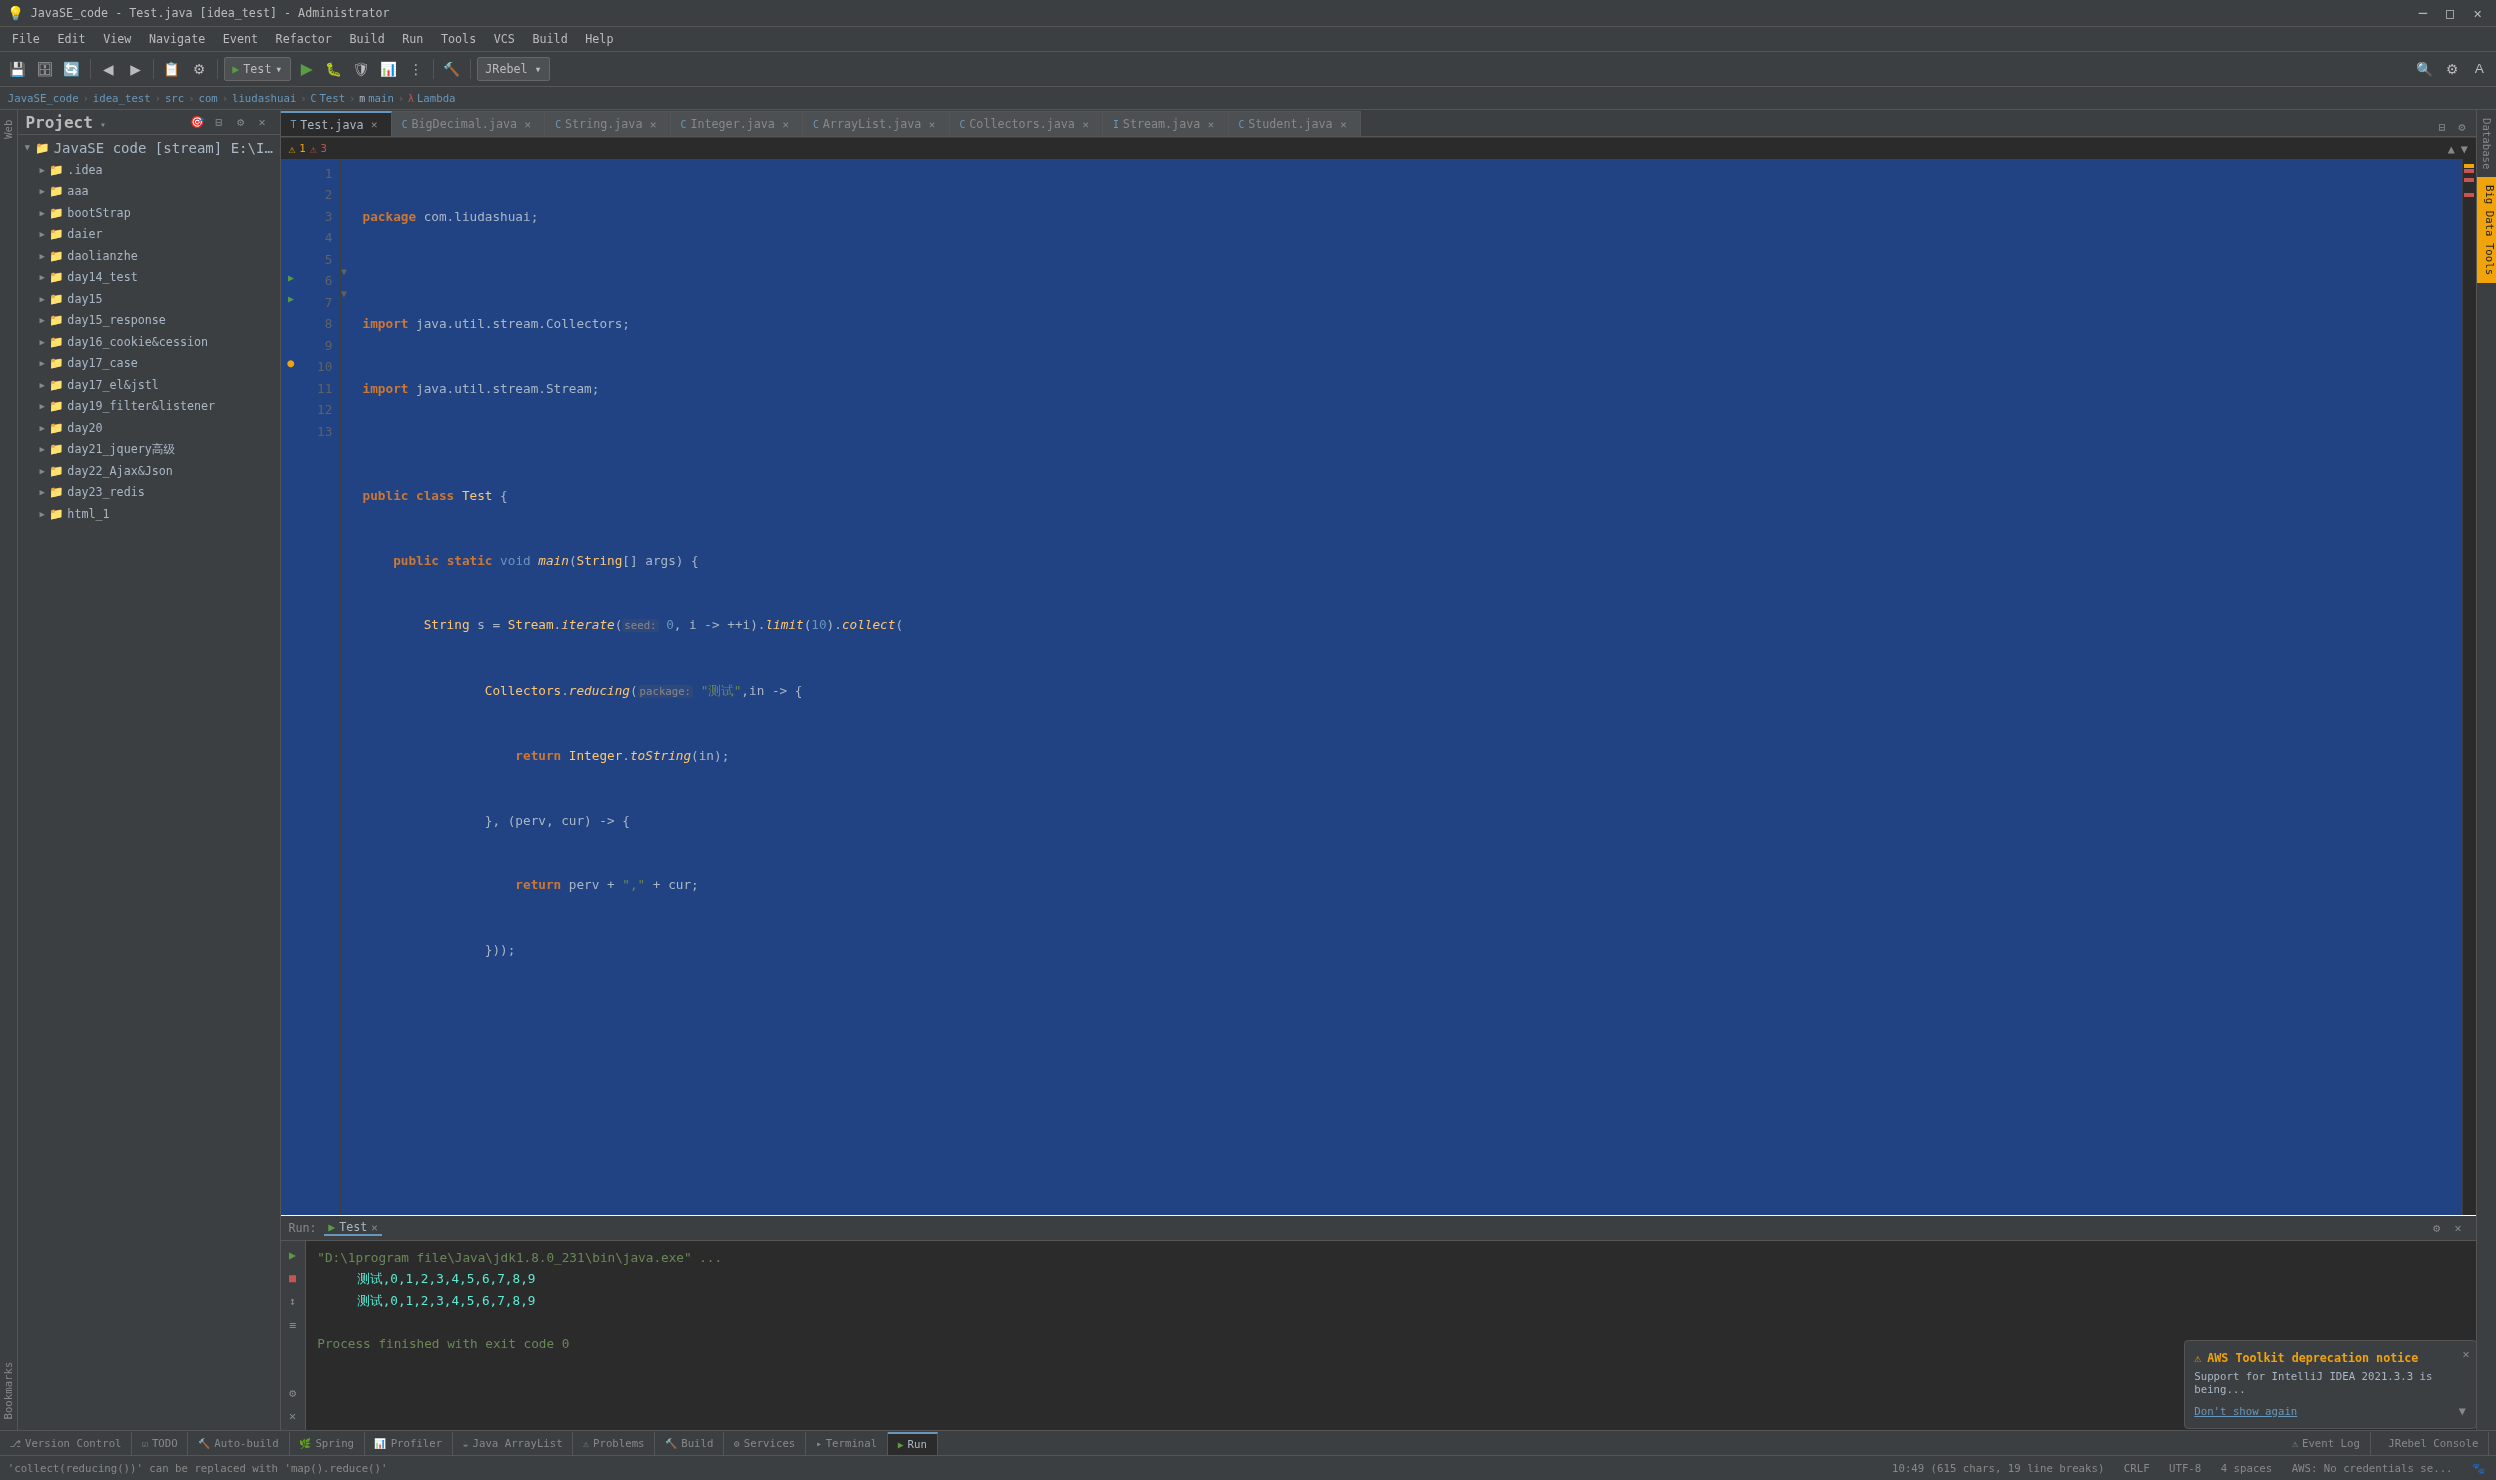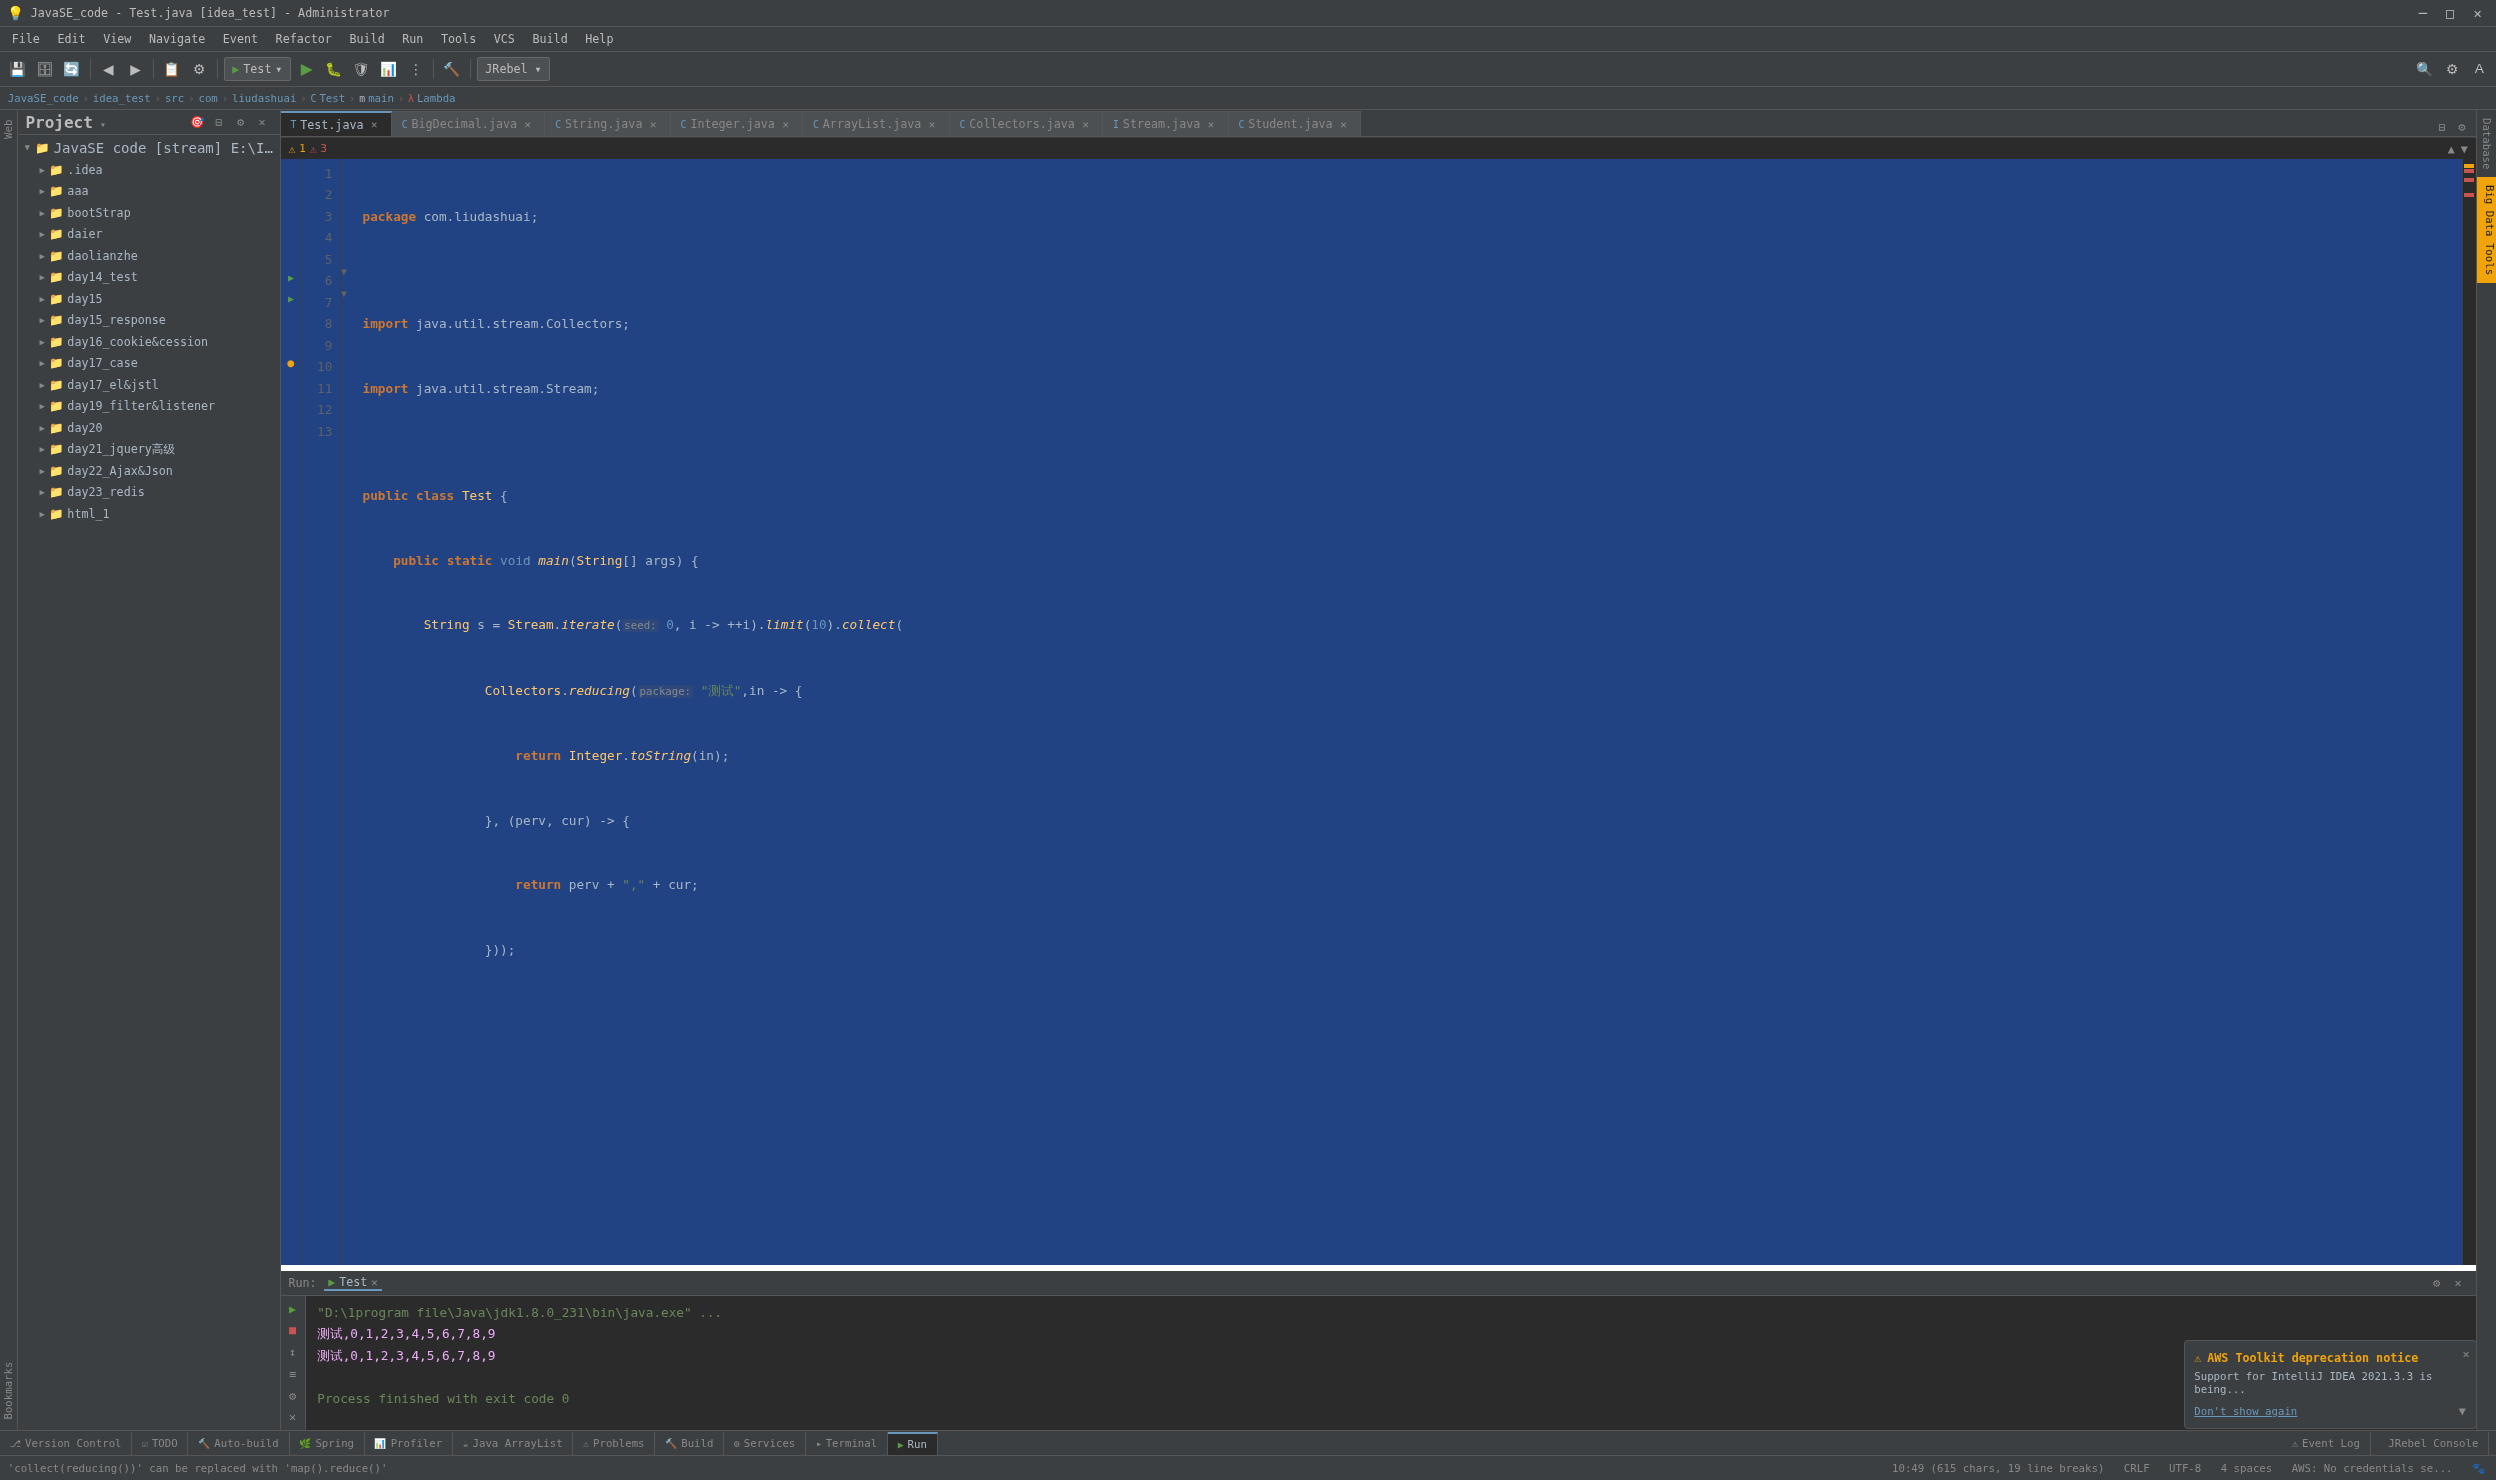--- a/index.html
+++ b/index.html
@@ -85,21 +85,21 @@
     
     
     #run-panel { height: 215px; background: #2b2b2b; border-top: 2px solid #555; display: flex; flex-direction: column; }
     #run-header { height: 25px; background: #3c3f41; display: flex; align-items: center; padding: 0 7.8px; justify-content: space-between; border-bottom: 1px solid #555; }
     #run-title-area { display: flex; align-items: center; gap: 7.8px; }
     .run-tab { color: #888; font-size: 11.7px; padding: 0 3.9px; cursor: pointer; display: flex; align-items: center; gap: 3.9px; }
     .run-tab.active { color: #a9b7c6; border-bottom: 2px solid #6897bb; }
     #run-actions { display: flex; gap: 2px; }
     #run-output { flex: 1; padding: 5.9px 11.7px; overflow-y: auto; font-family: 'Consolas', monospace; font-size: 12.7px; line-height: 21.5px; color: #a9b7c6; background: #2b2b2b; }
     .output-cmd { color: #6a8759; }
-    .output-text { color: #f0abfc; }
+    .output-text { color: #5eead4; margin-left: 40px; }
     .output-success { color: #6a8759; }
     .run-tool-btn { width: 19.5px; height: 19.5px; display: flex; align-items: center; justify-content: center; color: #888; font-size: 11.7px; cursor: pointer; border-radius: 2px; }
     .run-tool-btn.active { color: #5a9d5a; }
     
     
     #statusbar { height: 25px; background: #3c3f41; display: flex; align-items: center; padding: 0 7.8px; border-top: 1px solid #555; justify-content: space-between; font-size: 10.7px; color: #888; }
     #statusbar-left { display: flex; align-items: center; gap: 11.7px; }
     #statusbar-right { display: flex; align-items: center; gap: 11.7px; }
     .status-item { display: flex; align-items: center; gap: 2.9px; cursor: pointer; padding: 0 3.9px; height: 25px; }
     
@@ -477,21 +477,21 @@
 
             <div style="width:13.7px; background:#2b2b2b; flex-shrink:0; display:flex; flex-direction:column; position:relative; border-left:1px solid #3c3f41;">
               <div style="position:absolute; top:4.9px; right:2px; width:9.8px; height:3.9px; background:#f0a30a;"></div>
               <div style="position:absolute; top:9.8px; right:2px; width:9.8px; height:3.9px; background:#c75450;"></div>
               <div style="position:absolute; top:19.5px; right:2px; width:9.8px; height:3.9px; background:#c75450;"></div>
               <div style="position:absolute; top:34px; right:2px; width:9.8px; height:3.9px; background:#c75450;"></div>
             </div>
           </div>
         </div>
 
-        <div id="run-panel" style="height:165px; background:#2b2b2b; border-top:6px solid #ffffff; display:flex; flex-direction:column;">
+        <div id="run-panel" style="height:215px; background:#2b2b2b; border-top:1px solid #ffffff; display:flex; flex-direction:column;">
           <div id="run-header">
             <div id="run-title-area">
               <span style="color:#888; font-size:11.7px;">Run:</span>
               <div class="run-tab active">
                 <span style="color:#589d42;">▶</span>
                 <span>Test</span>
                 <span style="color:#888; font-size:10.7px;">✕</span>
               </div>
             </div>
             <div id="run-actions">

